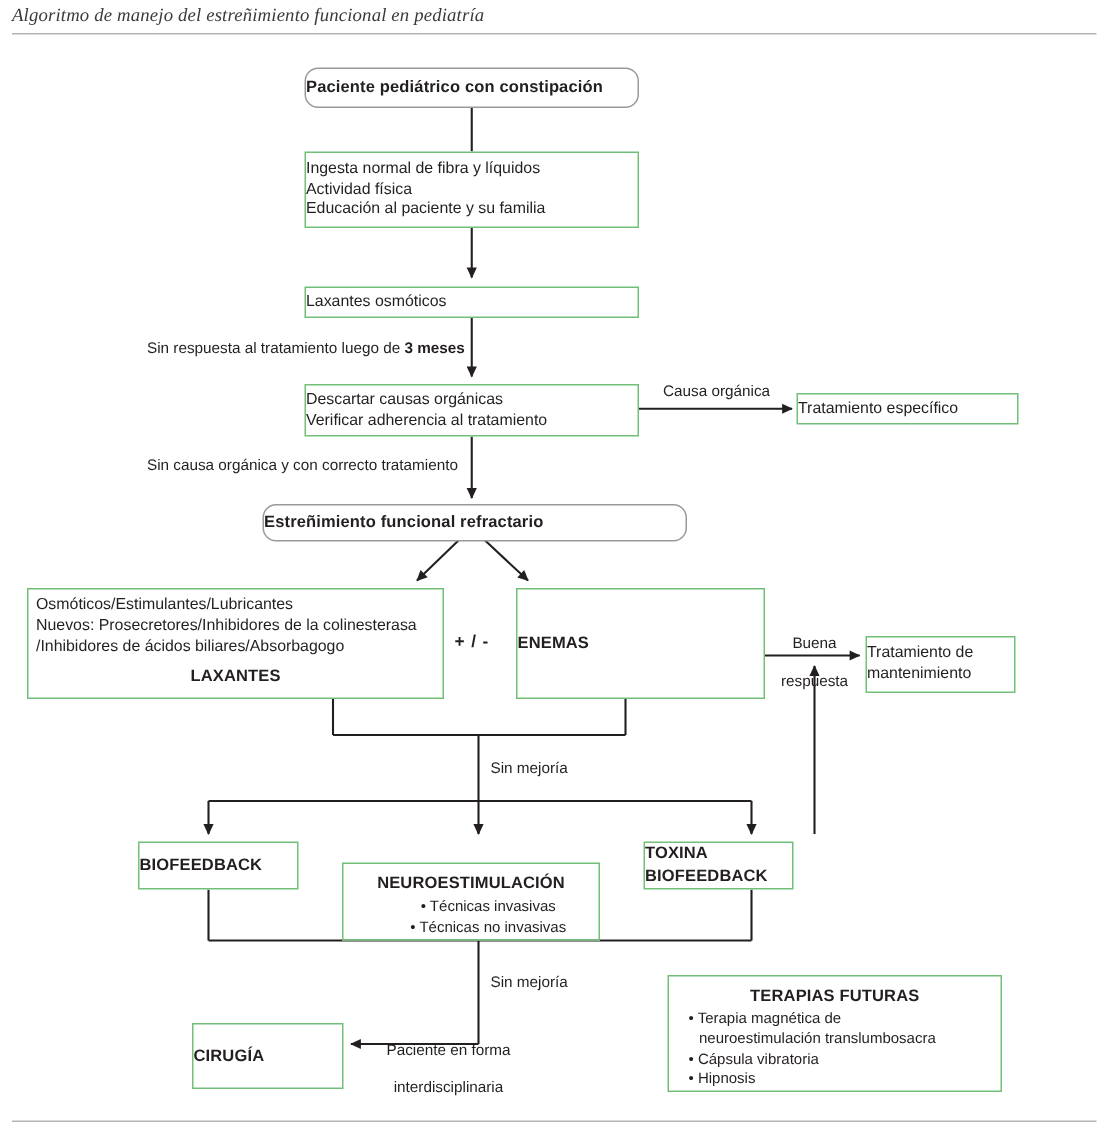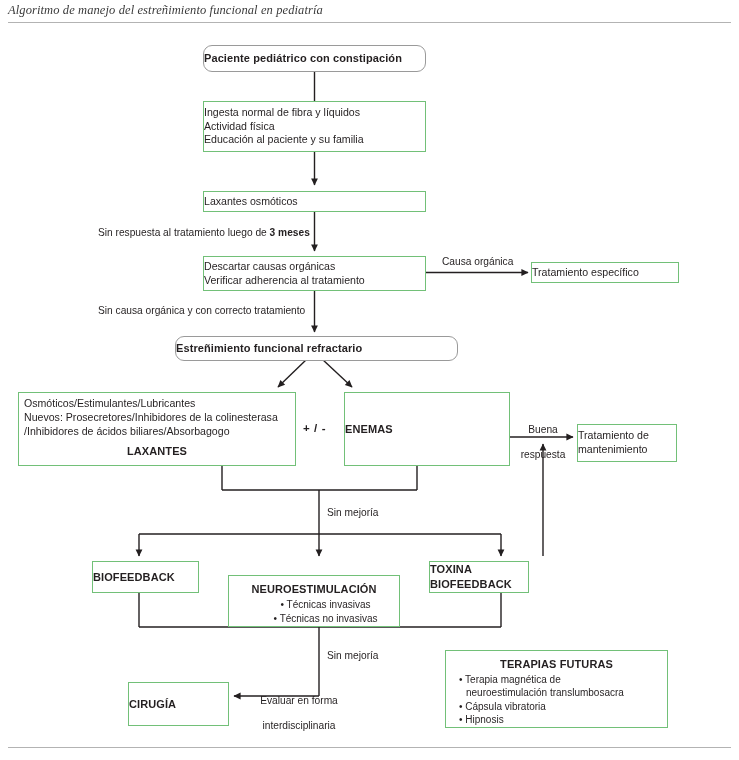--- a/index.html
+++ b/index.html
@@ -259,17 +259,17 @@
   <div class="elabel center" style="left:505px; top:411px; width:76px;">
     <div>Buena</div>
     <div>respuesta</div>
   </div>
 
   <div class="elabel" style="left:327px; top:507px;">Sin mejoría</div>
 
   <div class="elabel" style="left:327px; top:650px;">Sin mejoría</div>
 
   <div class="elabel center" style="left:244px; top:682px; width:110px;">
-    <div>Evaluar en forma</div>
+    <div>Paciente en forma</div>
     <div>interdisciplinaria</div>
   </div>
 
 </div>
 
 </body></html>

